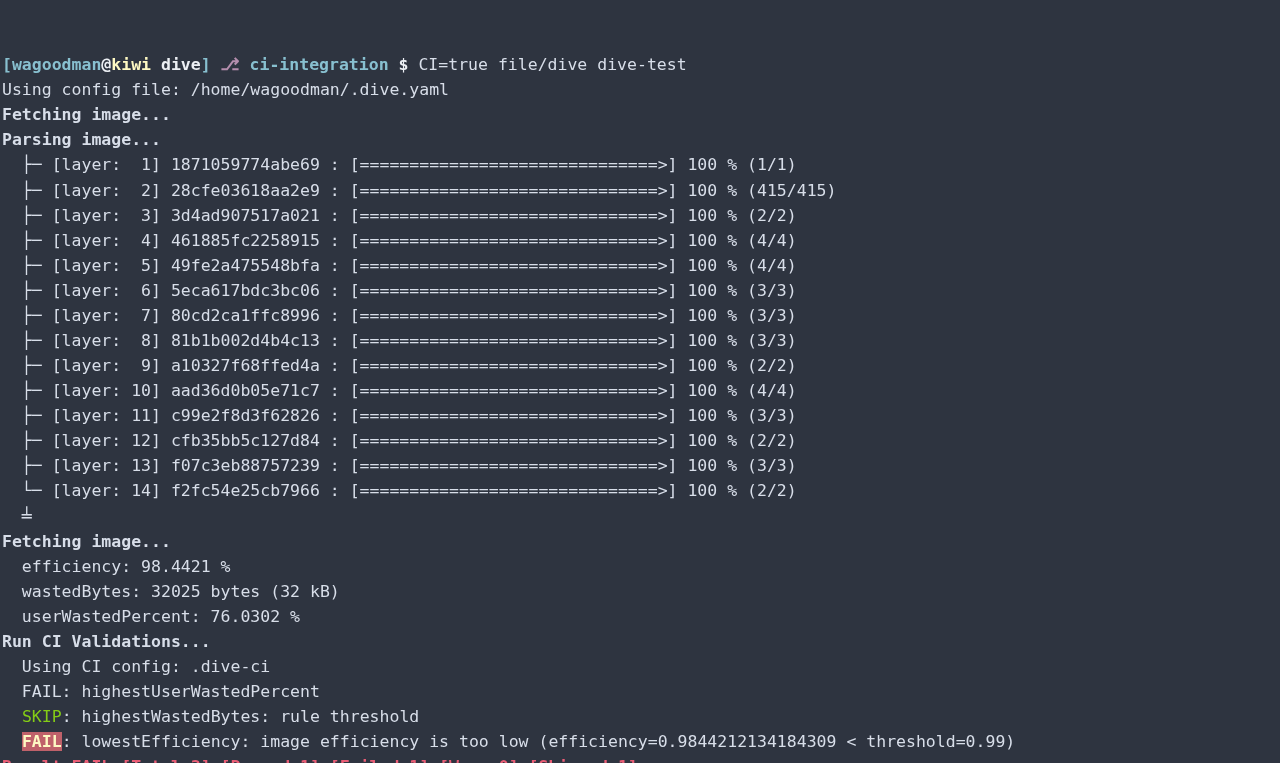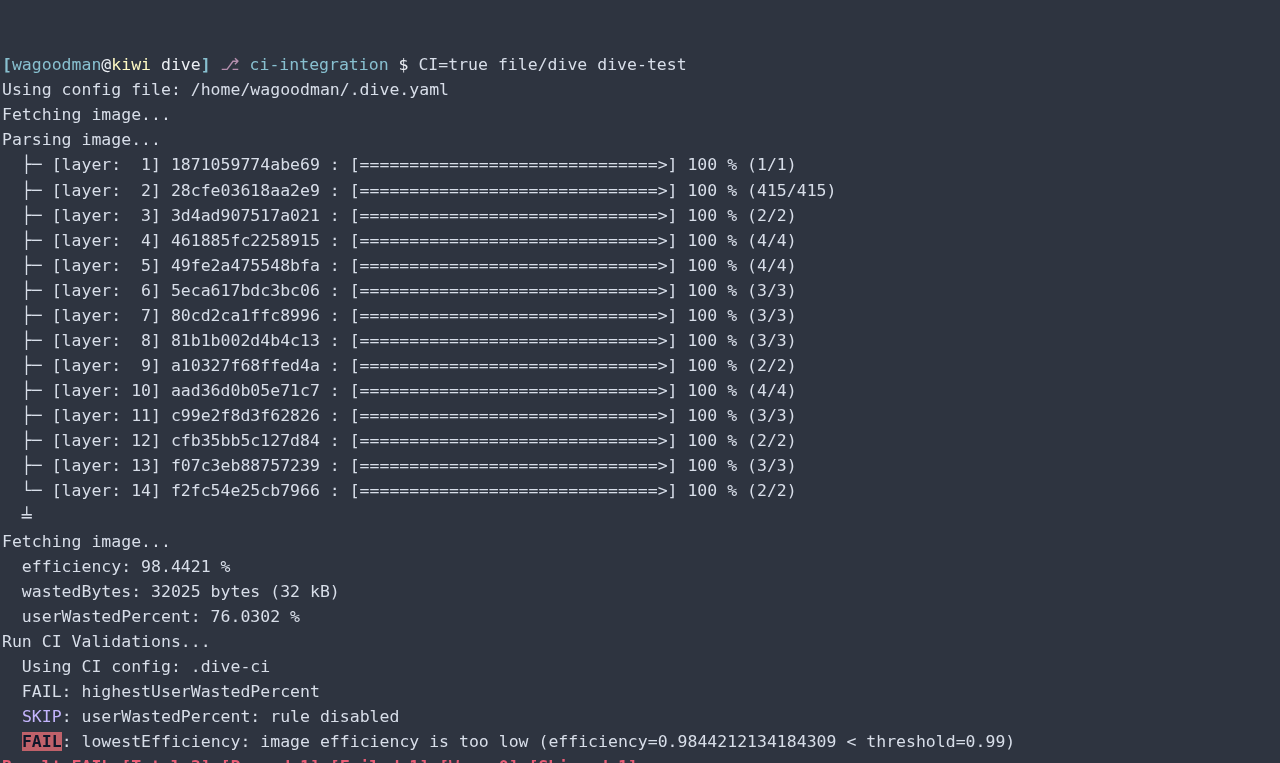--- a/index.html
+++ b/index.html
@@ -6,27 +6,27 @@
     margin: 0;
     padding: 2px;
     background: #2e3440;
     color: #d8dee9;
     font-family: "Menlo", "Consolas", "DejaVu Sans Mono", monospace;
     font-size: 16.5px;
     line-height: 1.52;
     white-space: pre;
     overflow: hidden;
   }
-  .bold { font-weight: normal; }
+  .bold { font-weight: bold; }
   .cyan { color: #88c0d0; }
   .green { color: #fef9c3; }
   .magenta { color: #b48ead; }
   .white { color: #eceff4; }
-  .fail-bg { background: #bf616a; color: #0f172a; font-weight: bold; text-align: center; }
-  .skip { color: #c4b5fd; margin-top: 45px; }
+  .fail-bg { background: #bf616a; color: #fef9c3; font-weight: bold; text-align: center; }
+  .skip { color: #84cc16; margin-top: 45px; }
   .result-line { color: #e85d75; font-weight: bold; }
   .dim-sep { color: #d8dee9; }
   .prompt-bracket { color: #88c0d0; font-weight: bold; }
 </style>
 </head>
 <body>
 
 <div><span><span class="prompt-bracket">[</span><span class="cyan bold">wagoodman</span><span class="white bold">@</span><span class="green bold">kiwi</span><span class="white bold"> dive</span><span class="prompt-bracket">]</span><span class="magenta bold"> ⎇ </span><span class="cyan bold">ci-integration</span><span class="white bold"> $ </span><span>CI=true file/dive dive-test</span></span>
 <span>Using config file: /home/wagoodman/.dive.yaml</span>
 <span class="bold">Fetching image...</span>
@@ -45,17 +45,17 @@
 <span><span class="dim-sep">  ├─ </span><span>[layer: 12] cfb35bb5c127d84 : </span><span>[==============================&gt;] 100 % (2/2)</span></span>
 <span><span class="dim-sep">  ├─ </span><span>[layer: 13] f07c3eb88757239 : </span><span>[==============================&gt;] 100 % (3/3)</span></span>
 <span><span class="dim-sep">  └─ </span><span>[layer: 14] f2fc54e25cb7966 : </span><span>[==============================&gt;] 100 % (2/2)</span></span></div><span>  ╧ </span>
 <span class="bold">Fetching image...</span>
 <span>  efficiency: 98.4421 %</span>
 <span>  wastedBytes: 32025 bytes (32 kB)</span>
 <span>  userWastedPercent: 76.0302 %</span>
 <span class="bold">Run CI Validations...</span>
 <span>  Using CI config: .dive-ci</span>
 <span>  FAIL: highestUserWastedPercent</span>
-<span><span>  </span><span class="skip">SKIP</span><span>: userWastedPercent: rule disabled</span></span>
+<span><span>  </span><span class="skip">SKIP</span><span>: highestWastedBytes: rule threshold</span></span>
 <span><span>  </span><span class="fail-bg">FAIL</span><span>: lowestEfficiency: image efficiency is too low (efficiency=0.9844212134184309 &lt; threshold=0.99)</span></span>
 <span class="result-line">Result:FAIL [Total:3] [Passed:1] [Failed:1] [Warn:0] [Skipped:1]</span>
 </div>
 
 
 </body></html>

